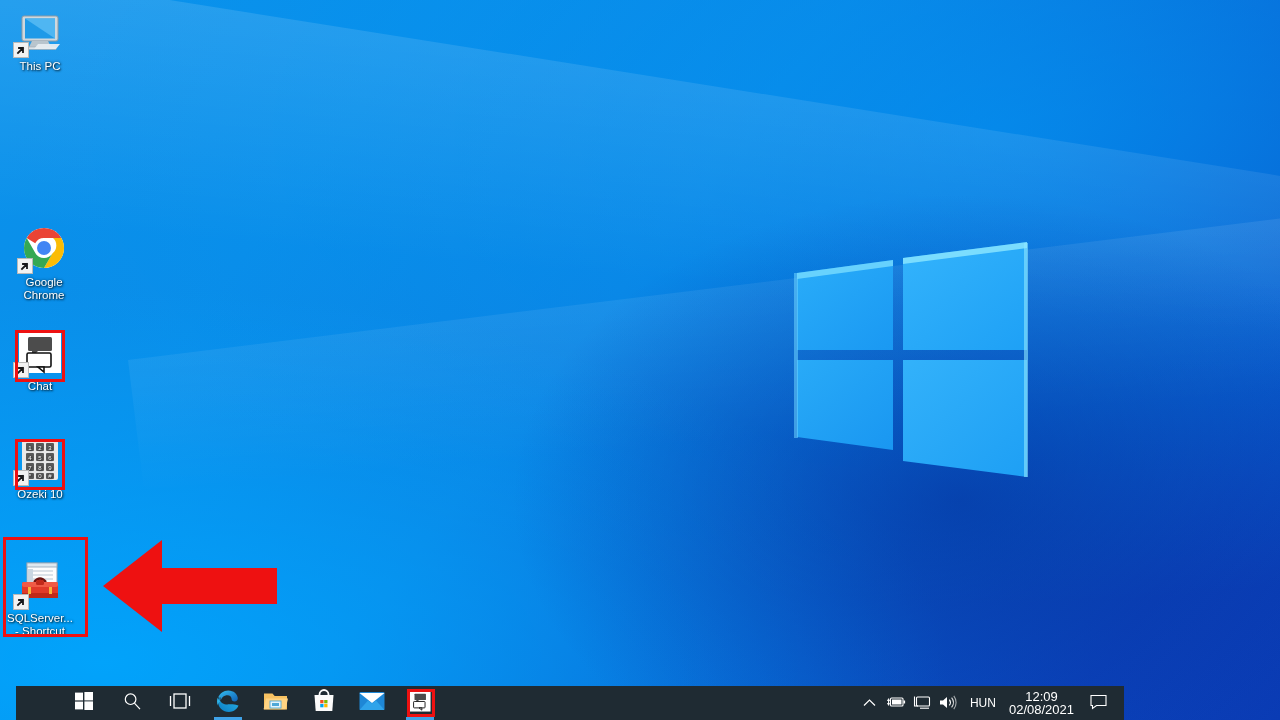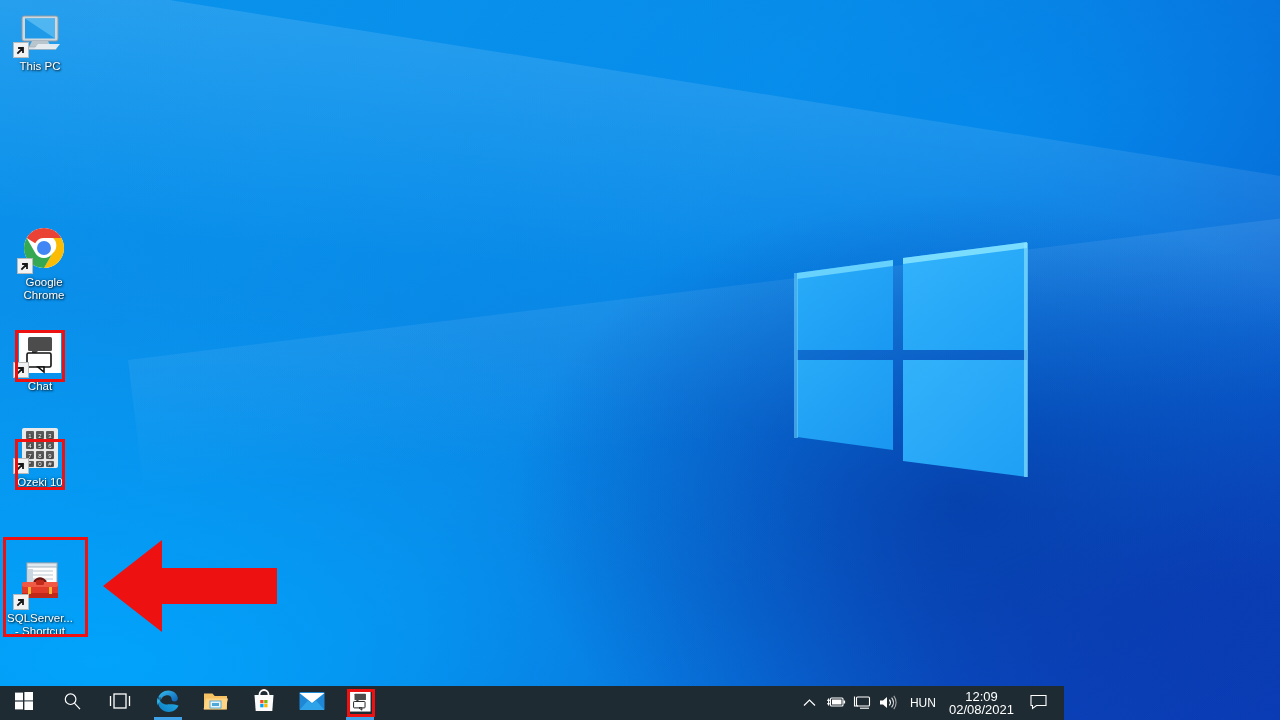--- a/index.html
+++ b/index.html
@@ -116,28 +116,29 @@
 
   
   .red-arrow {
     position: absolute;
     pointer-events: none;
   }
 
   
   .taskbar {
     position: absolute;
-    left: 0;
+    left: 16px;
     bottom: 0;
     width: 1064px;
     height: 34px;
     background: #1f2b33;
     display: flex;
     align-items: center;
     justify-content: space-between;
+    padding-left: 44px;
   }
   .tb-left {
     display: flex;
     align-items: center;
     height: 34px;
   }
   .tb-btn {
     position: relative;
     width: 48px;
     height: 34px;
@@ -293,21 +294,21 @@
       <span class="shortcut-badge">
         <svg viewBox="0 0 14 14" width="14" height="14">
             <path d="M4 10 L9 5 M9 5 h-4 M9 5 v4" stroke="#18181a" stroke-width="1.8" fill="none" stroke-linecap="square"></path>
           </svg>
       </span>
     </div>
     <span class="label">Chat</span>
   </div>
   <div class="sel-box-icononly" style="left:15px; top:330px; width:50px; height:52px;"></div>
 
-  <div class="dicon" style="left:0px; top:424px;">
+  <div class="dicon" style="left:0px; top:436px;">
     <div class="art">
       <svg viewBox="0 0 48 48" width="48" height="48">
         <rect x="6" y="4" width="36" height="40" rx="2" fill="#e9e9e9"></rect>
         <g fill="#5b5b5b">
           <rect x="10" y="7" width="8" height="8" rx="1"></rect>
           <rect x="20" y="7" width="8" height="8" rx="1"></rect>
           <rect x="30" y="7" width="8" height="8" rx="1"></rect>
           <rect x="10" y="17" width="8" height="8" rx="1"></rect>
           <rect x="20" y="17" width="8" height="8" rx="1"></rect>
           <rect x="30" y="17" width="8" height="8" rx="1"></rect>

